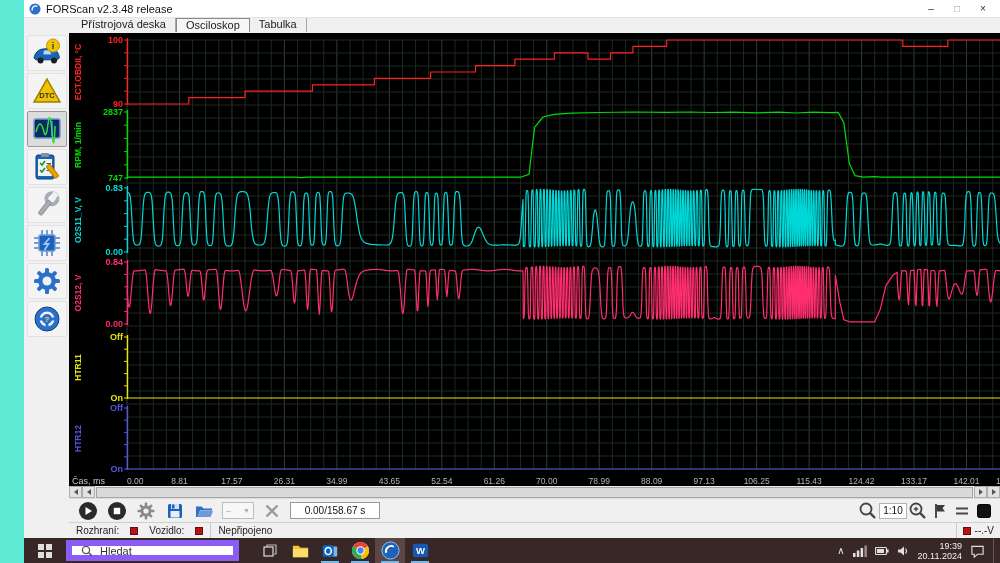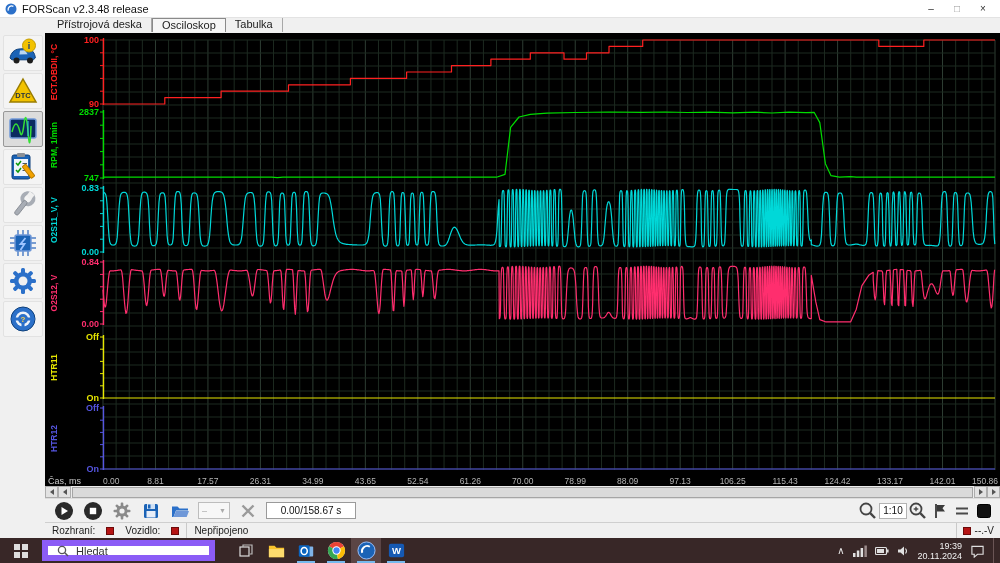--- a/index.html
+++ b/index.html
@@ -1,18 +1,18 @@
 <!DOCTYPE html>
 <html><head>
 <meta charset="utf-8">
 <style>
   html,body{margin:0;padding:0;background:#888;}
   *{box-sizing:border-box;}
   .window{position:relative;width:1000px;height:563px;background:#5eead4;overflow:hidden;
-    font-family:"Liberation Sans",sans-serif;}
+    font-family:"Liberation Sans",sans-serif;padding-left:24px;}
   
   .titlebar{height:18px;background:#ffffff;display:flex;align-items:center;padding:0 5px;gap:5px;border-bottom:1px solid #e3e3e3;}
   .titlebar .title{font-size:11px;color:#111;}
   .win-controls{margin-left:auto;display:flex;gap:2px;}
   .win-btn{width:24px;height:15px;display:flex;align-items:center;justify-content:center;font-size:10px;color:#333;}
   .win-btn.max{color:#999;}
   
   .tabbar{height:15px;background:#f0f0f0;display:flex;padding-left:48px;}
   .tab{height:14px;line-height:13px;padding:0 9px;font-size:11px;color:#222;border-right:1px solid #a8a8a8;}
   .tab.active{border:1px solid #8a8a8a;border-bottom:none;background:#f6f6f6;}

